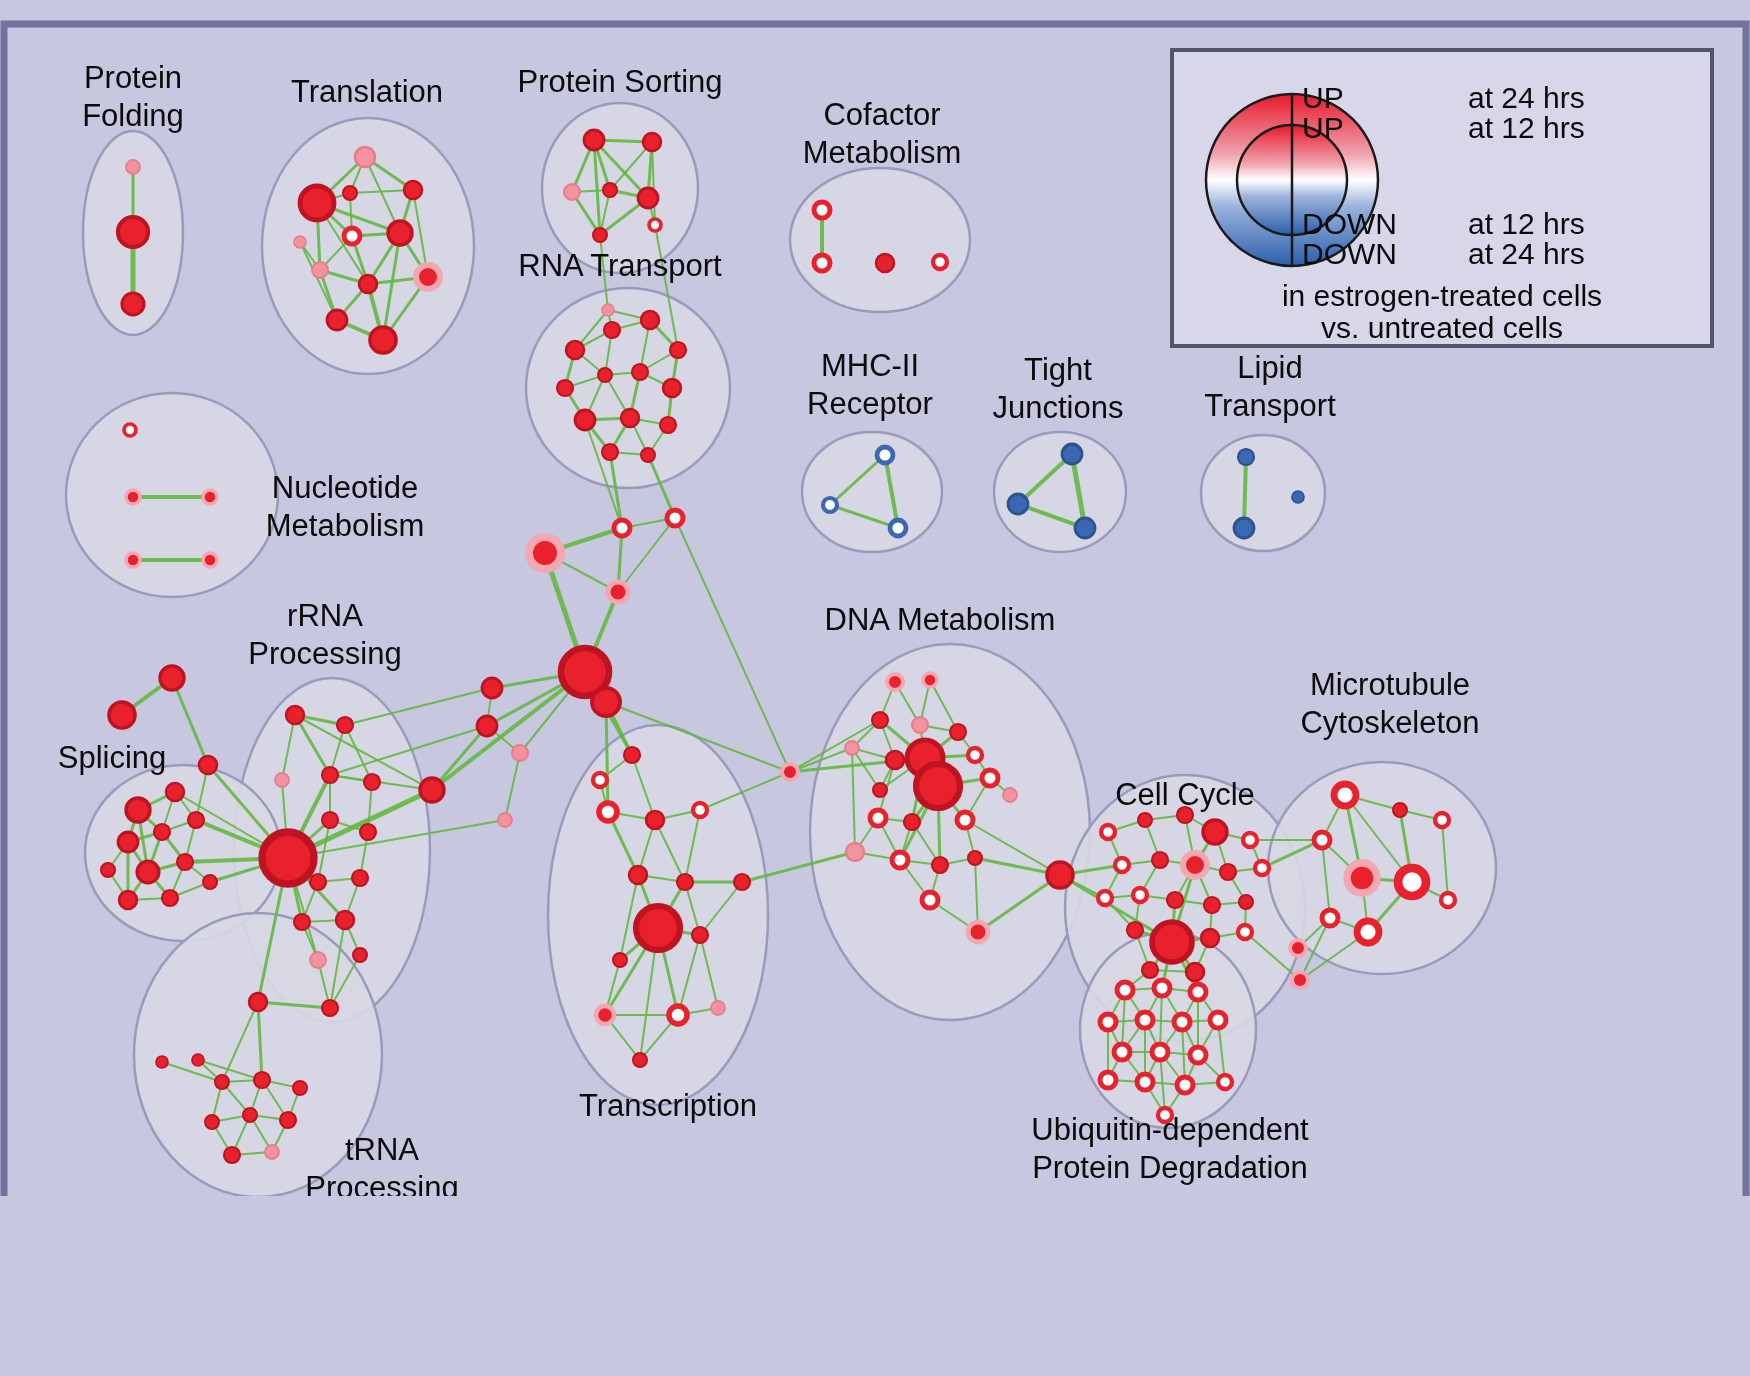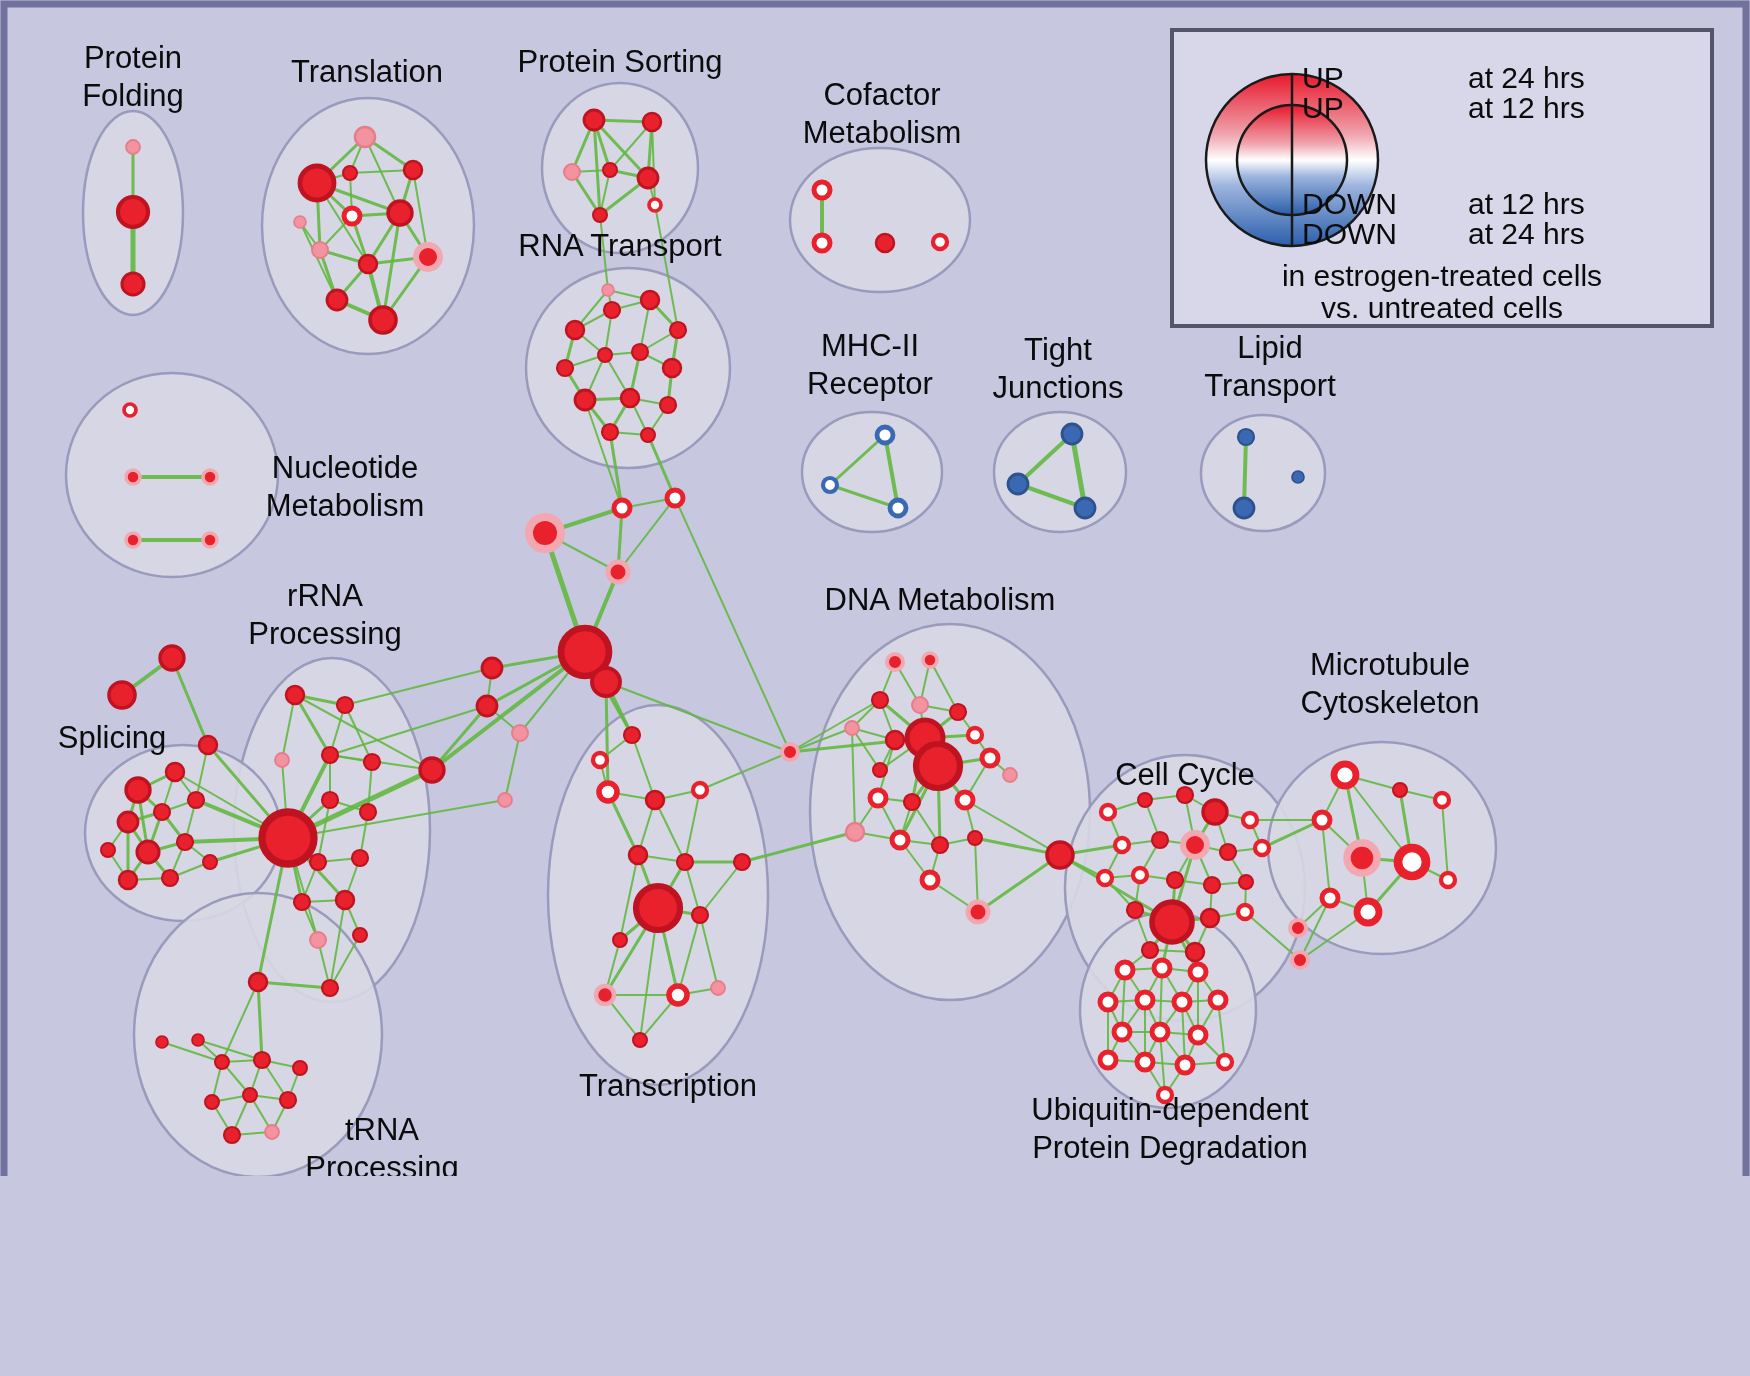--- a/index.html
+++ b/index.html
@@ -1,16 +1,16 @@
 <!DOCTYPE html>
 <html><head>
 <meta charset="utf-8">
 <style>
   html,body{margin:0;padding:0;background:#c7c7e0;}
-  #stage{width:1750px;height:1176px;position:relative;}
+  #stage{width:1750px;height:1176px;position:relative;margin-top:20px;}
   svg{display:block;}
   .cluster{fill:#d8d8e4;fill-opacity:.88;stroke:#9a9abc;stroke-width:2.5;}
   .cluster-label{font-family:"Liberation Sans",sans-serif;font-size:31px;fill:#0b0b0b;text-anchor:middle;}
   .legend-box{fill:#d7d7e9;stroke:#54546b;stroke-width:4;}
   .legend-text{font-family:"Liberation Sans",sans-serif;font-size:30px;fill:#0b0b0b;}
   .legend-caption{font-family:"Liberation Sans",sans-serif;font-size:30px;fill:#0b0b0b;text-anchor:middle;}
 </style>
 </head>
 <body>
 

